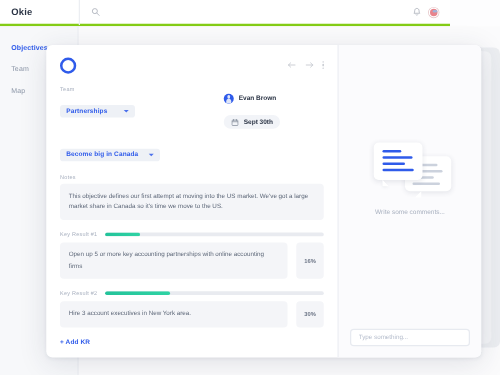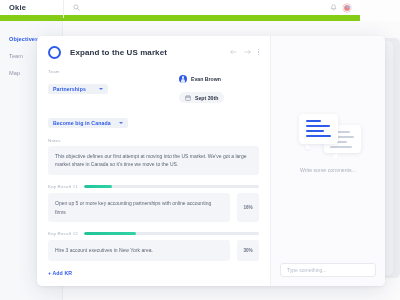--- a/index.html
+++ b/index.html
@@ -6,21 +6,21 @@
   html,body { width:400px; height:300px; overflow:hidden; }
   body {
     font-family:"Liberation Sans", sans-serif;
     background:#ffffff;
     -webkit-font-smoothing:antialiased;
   }
   #app { position:relative; width:400px; height:300px; background:#fdfdfe; }
 
   
   .topbar { position:absolute; top:0; left:0; width:360px; height:21px;
-            background:#ffffff; border-bottom:6px solid #84cc16; display:flex; align-items:center; }
+            background:#ffffff; border-bottom:2px solid #84cc16; display:flex; align-items:center; }
   .brand { width:63px; padding-left:9px; font-size:7.5px; font-weight:bold; color:#2b3445; letter-spacing:.2px; }
   .topbar-divider { width:1px; height:21px; background:#eceef2; }
   .search-zone { flex:1; display:flex; align-items:center; padding-left:9px; }
   .search-ic { width:7px; height:7px; opacity:.55; }
   .topbar-right { display:flex; align-items:center; gap:6px; padding-right:9px; }
   .bell { width:7px; height:8px; opacity:.6; }
   .avatar-top { width:8px; height:8px; border-radius:50%;
                 background:#e8848c; border:1px solid #fff;
                 box-shadow:0 0 0 .5px #e2c0c3; position:relative; }
   .avatar-top:after { content:""; position:absolute; left:1.6px; top:1.3px; width:4.4px; height:2.6px;
@@ -164,21 +164,20 @@
   <div class="canvas">
     <div class="stack s2"></div>
     <div class="stack s1"></div>
 
     <div class="modal">
 
       <div class="modal-left">
 
         <div class="mhead">
           <div class="ring"></div>
-          <div class="mtitle">Expand to the US market</div>
         </div>
 
         <div class="mhead-actions">
           <svg class="arrow-ic" viewBox="0 0 14 10">
             <line x1="1.5" y1="5" x2="12" y2="5" stroke="#6b7485" stroke-width="1.2" stroke-linecap="round"></line>
             <polyline points="5,1.6 1.5,5 5,8.4" fill="none" stroke="#6b7485" stroke-width="1.2" stroke-linecap="round" stroke-linejoin="round"></polyline>
           </svg>
           <svg class="arrow-ic" viewBox="0 0 14 10">
             <line x1="2" y1="5" x2="12.5" y2="5" stroke="#6b7485" stroke-width="1.2" stroke-linecap="round"></line>
             <polyline points="9,1.6 12.5,5 9,8.4" fill="none" stroke="#6b7485" stroke-width="1.2" stroke-linecap="round" stroke-linejoin="round"></polyline>

